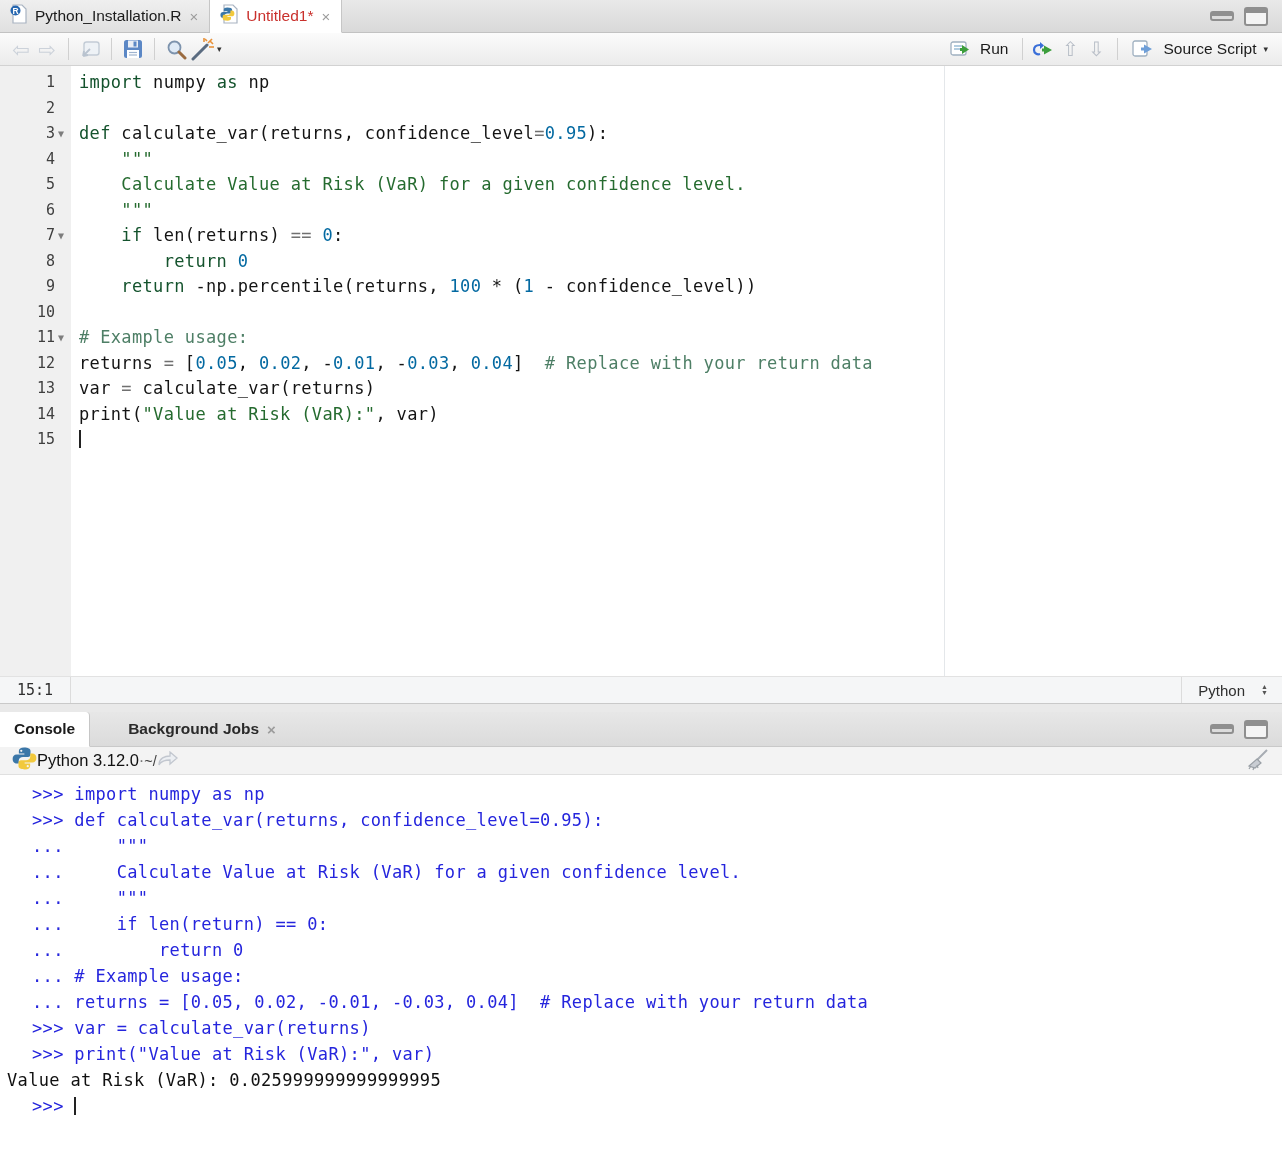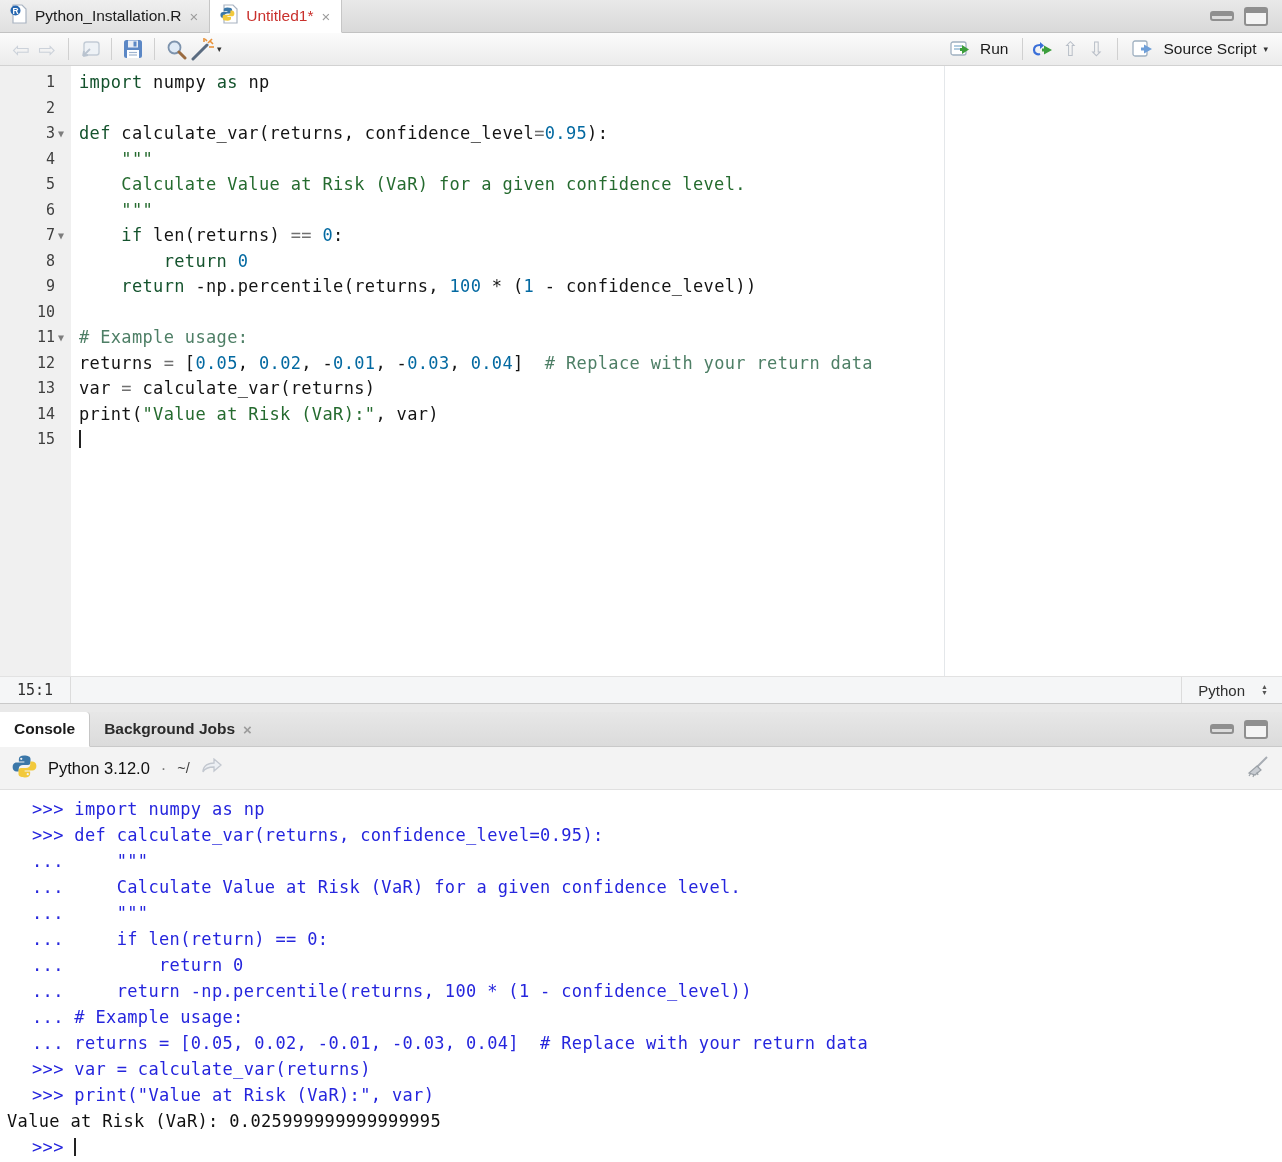--- a/index.html
+++ b/index.html
@@ -61,28 +61,28 @@
          justify-content:center; font-family:"DejaVu Sans Mono", monospace; }
   .sb-fill { flex:1; }
   .lang { border-left:1px solid #dcdcdc; display:flex; align-items:center; gap:16px;
           padding:0 14px 0 16px; }
   .updown { display:flex; flex-direction:column; line-height:6px; font-size:7px; color:#555; }
 
   .splitter { height:8px; background:#e9e9e9; }
 
   
   .ctabstrip { position:relative; height:35px; background:linear-gradient(#e7e7e7,#dbdbdb);
-               border-bottom:1px solid #c9c9c9; display:flex; align-items:stretch; }
+               border-bottom:1px solid #c9c9c9; display:flex; align-items:stretch;gap:24px; }
   .ctab { display:flex; align-items:center; gap:7px; padding:0 14px; font-size:15.5px;
           font-weight:bold; color:#1b1b1b; }
   .ctab.active { background:#fff; border-right:1px solid #c6c6c6; border-top-right-radius:4px;
                  border-bottom:1px solid #fff; margin-bottom:-1px; }
   .ctab.inactive { color:#2a2a2a; }
-  .interpbar { height:43px; background:#f3f3f3; border-bottom:1px solid #e0e0e0;
-               display:flex; align-items:center; padding:0 12px; gap:11px;
+  .interpbar { height:28px; background:#f3f3f3; border-bottom:1px solid #e0e0e0;
+               display:flex; align-items:center; padding:0 12px; 
                font-size:16.5px; color:#111; }
   .ipath { font-size:14.5px; color:#444; }
   .idot { color:#777; }
   .ibar-fill { flex:1; }
   .consout { height:380px; background:#fff; overflow:hidden; padding:6px 0 0 7px;
              font-family:"DejaVu Sans Mono", monospace; font-size:17px; letter-spacing:0.35px; }
   .cline { height:26px; line-height:26px; white-space:pre; }
   .cline.input  { color:#2525dd;margin-left:25px; }
   .cline.output { color:#101010; }
 </style>
@@ -362,21 +362,20 @@
   </div>
 
   <div class="consout" id="clines">
       <div class="cline input">&gt;&gt;&gt; import numpy as np</div>
       <div class="cline input">&gt;&gt;&gt; def calculate_var(returns, confidence_level=0.95):</div>
       <div class="cline input">...     """</div>
       <div class="cline input">...     Calculate Value at Risk (VaR) for a given confidence level.</div>
       <div class="cline input">...     """</div>
       <div class="cline input">...     if len(return) == 0:</div>
       <div class="cline input">...         return 0</div>
-      <div class="cline input">...     return -np.percentile(returns, 100 * (1 - confidence_level))</div>
       <div class="cline input">... # Example usage:</div>
       <div class="cline input">... returns = [0.05, 0.02, -0.01, -0.03, 0.04]  # Replace with your return data</div>
       <div class="cline input">&gt;&gt;&gt; var = calculate_var(returns)</div>
       <div class="cline input">&gt;&gt;&gt; print("Value at Risk (VaR):", var)</div>
       <div class="cline output">Value at Risk (VaR): 0.025999999999999995</div>
       <div class="cline input">&gt;&gt;&gt; <span class="cursorbar"></span></div>
     </div>
 
 </div>
 

